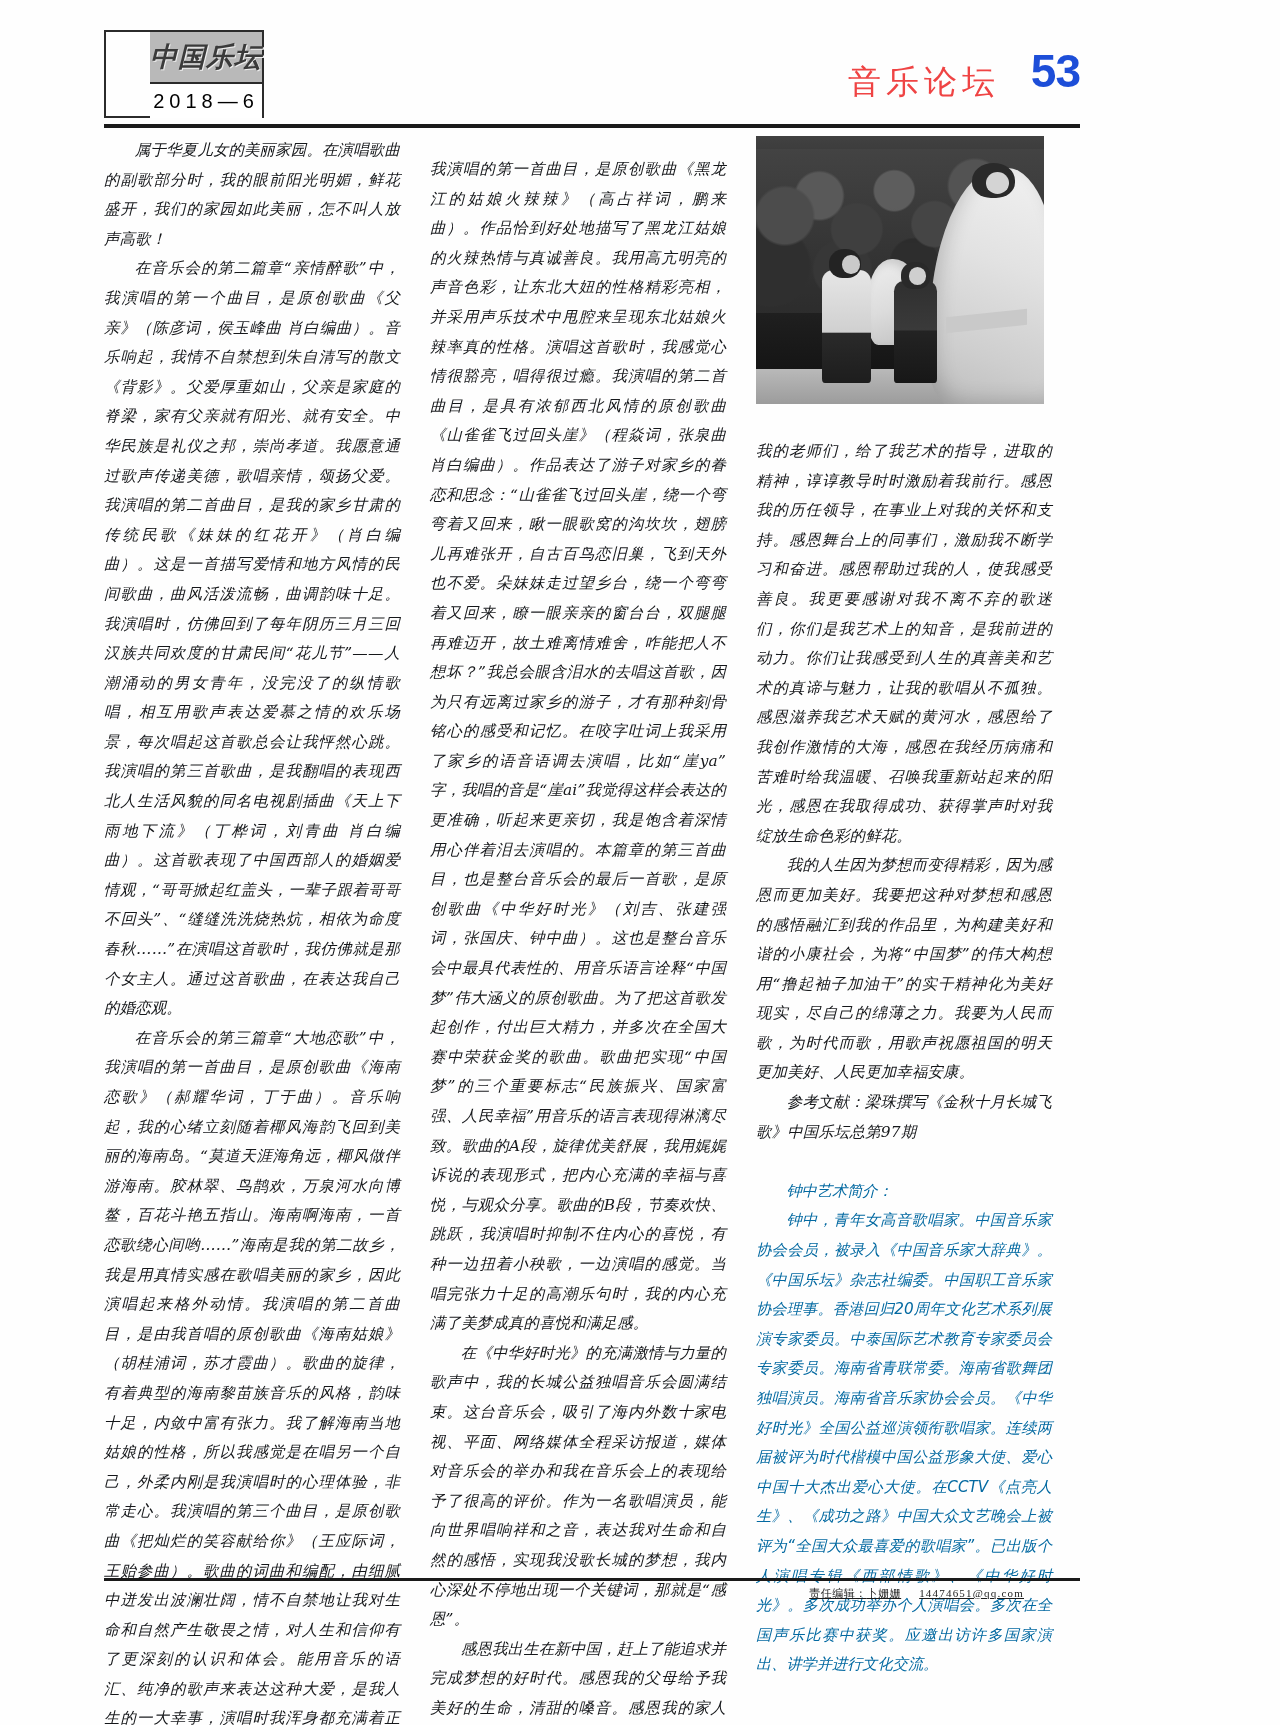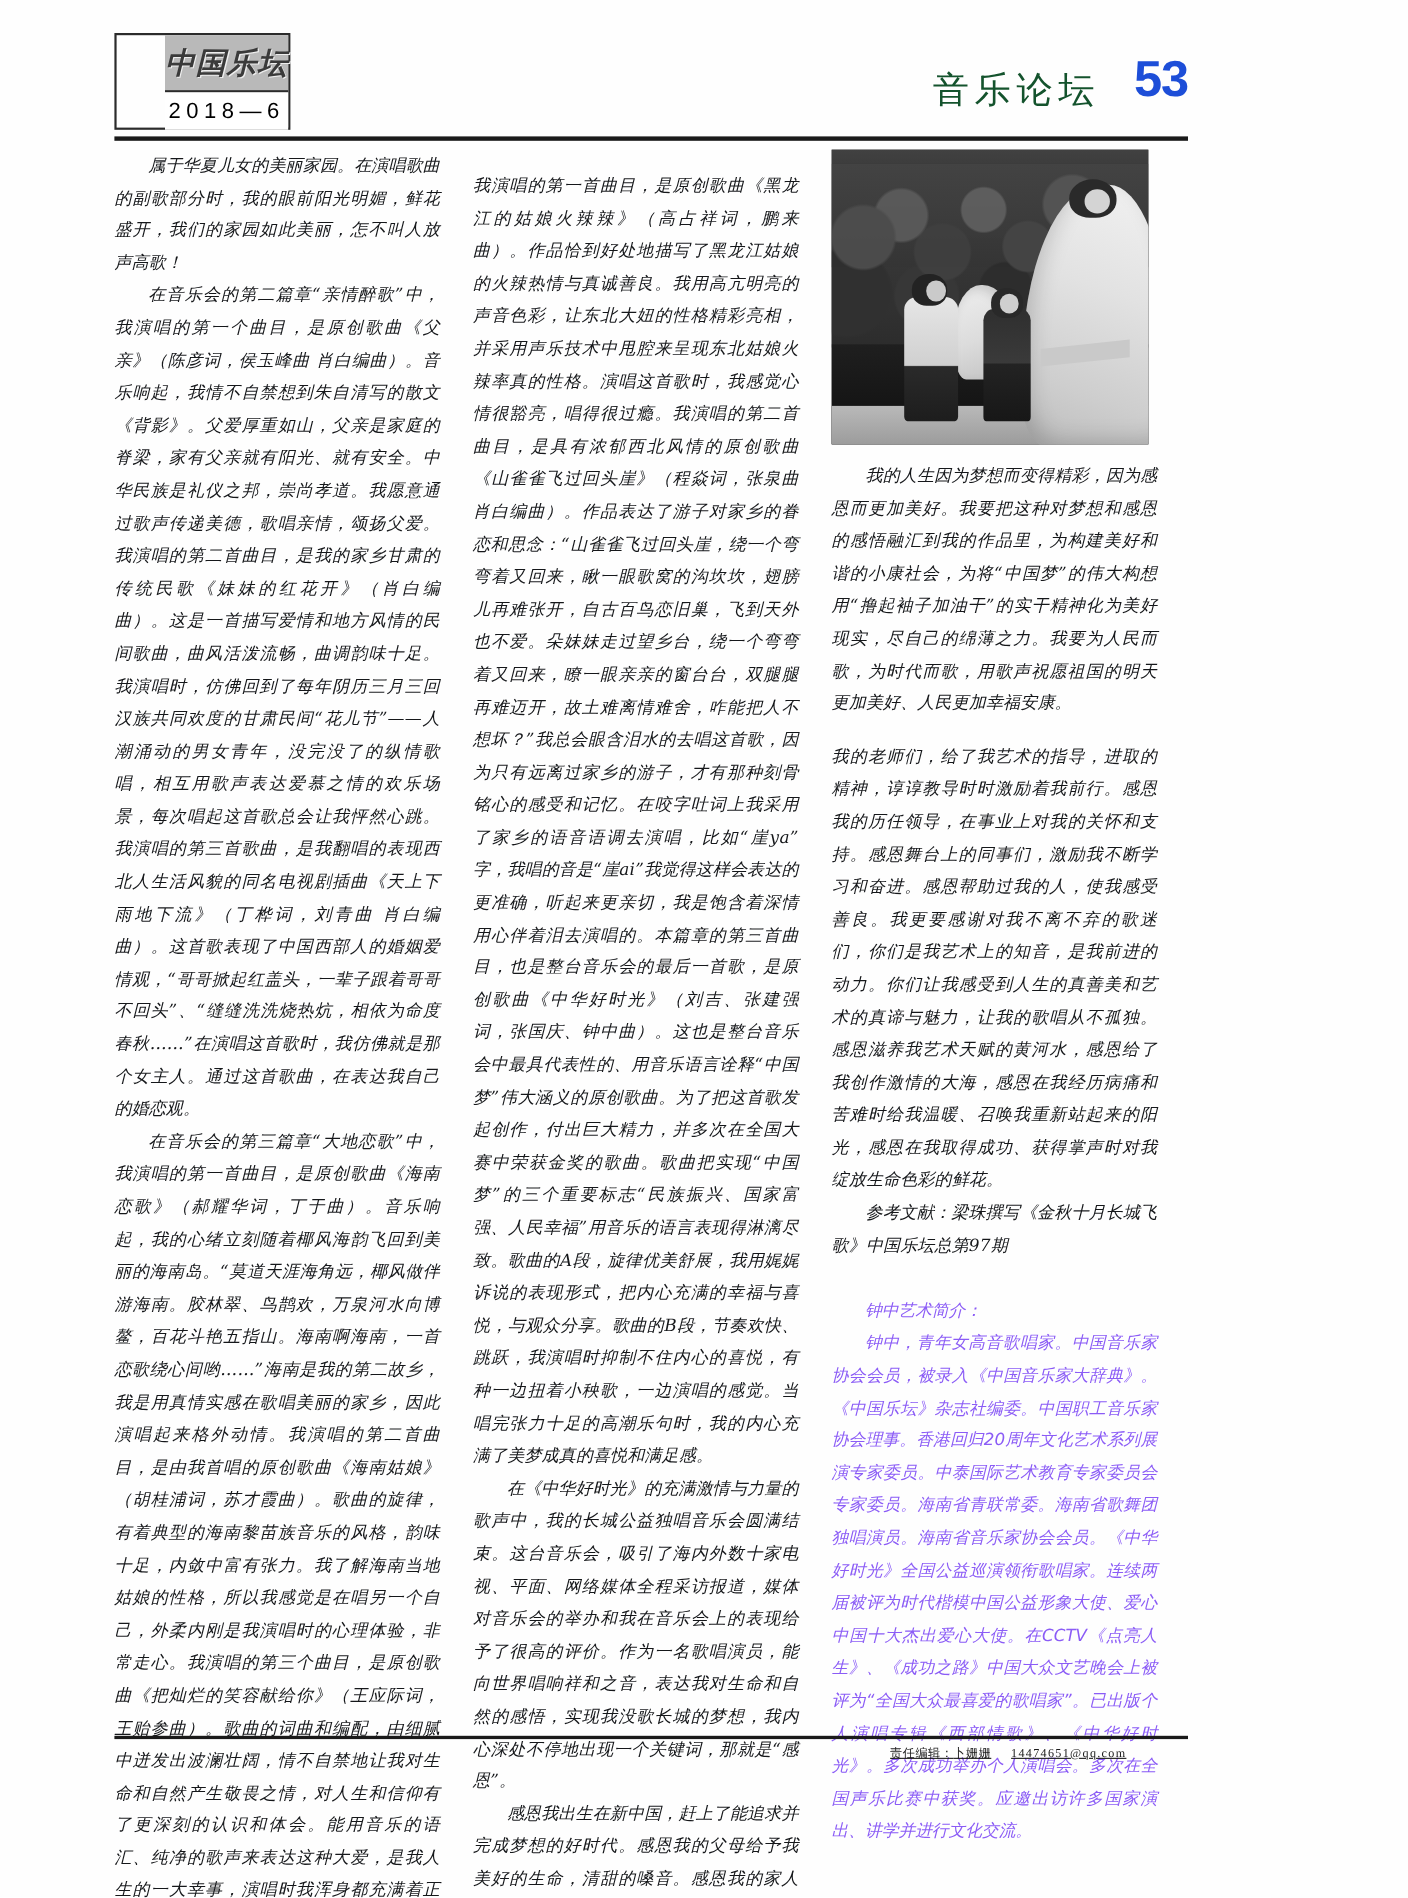--- a/index.html
+++ b/index.html
@@ -43,21 +43,21 @@
     height:34px;display:flex;align-items:center;justify-content:center;
     background:#ffffff;
   }
   .logo-bot span{
     font-family:Liberation Sans, sans-serif;
     font-size:20px;letter-spacing:5px;color:#000000;
   }
   .section-title{
     position:absolute;right:80px;top:30px;
     font-family:"DejaVu Sans", sans-serif;
-    font-size:33px;letter-spacing:5px;color:#14532d;
+    font-size:33px;letter-spacing:5px;color:#ef4444;
   }
   .page-number{
     position:absolute;right:0px;top:14px;
     font-family:"Liberation Sans", sans-serif;
     font-size:46px;font-weight:bold;color:#1d4ed8;letter-spacing:-1px;
   }
   .rule-top{
     position:absolute;left:104px;top:124px;width:976px;height:4px;
     background:#1a1a1a;
   }
@@ -84,21 +84,21 @@
   }
   p.body.noindent{text-indent:0;margin-top:19px;}
   p.bio{
     margin:0;
     font-family:"DejaVu Sans", sans-serif;
     font-size:15.2px;
     line-height:29.6px;
     text-align:justify;
     text-justify:inter-ideograph;
     text-indent:2em;
-    color:#8b5cf6;
+    color:#0369a1;
   }
   p.bio.head{font-weight:normal;}
   .spacer-line{height:29.6px;}
   
   .photo{
     position:absolute;left:0;top:0;width:288px;height:268px;
     overflow:hidden;
     background:#2a2e28;
     filter:grayscale(1);
   }
@@ -254,22 +254,22 @@
         <div class="child-a"></div>
         <div class="child-a-head"></div>
         <div class="child-a-face"></div>
         <div class="child-b"></div>
         <div class="child-b-head"></div>
         <div class="child-b-face"></div>
       </div>
 
       <div style="height:282px"></div>
 
+      <p class="body noindent">我的老师们，给了我艺术的指导，进取的精神，谆谆教导时时激励着我前行。感恩我的历任领导，在事业上对我的关怀和支持。感恩舞台上的同事们，激励我不断学习和奋进。感恩帮助过我的人，使我感受善良。我更要感谢对我不离不弃的歌迷们，你们是我艺术上的知音，是我前进的动力。你们让我感受到人生的真善美和艺术的真谛与魅力，让我的歌唱从不孤独。感恩滋养我艺术天赋的黄河水，感恩给了我创作激情的大海，感恩在我经历病痛和苦难时给我温暖、召唤我重新站起来的阳光，感恩在我取得成功、获得掌声时对我绽放生命色彩的鲜花。</p>
       <p class="body">我的人生因为梦想而变得精彩，因为感恩而更加美好。我要把这种对梦想和感恩的感悟融汇到我的作品里，为构建美好和谐的小康社会，为将“中国梦”的伟大构想用“撸起袖子加油干”的实干精神化为美好现实，尽自己的绵薄之力。我要为人民而歌，为时代而歌，用歌声祝愿祖国的明天更加美好、人民更加幸福安康。</p>
-      <p class="body noindent">我的老师们，给了我艺术的指导，进取的精神，谆谆教导时时激励着我前行。感恩我的历任领导，在事业上对我的关怀和支持。感恩舞台上的同事们，激励我不断学习和奋进。感恩帮助过我的人，使我感受善良。我更要感谢对我不离不弃的歌迷们，你们是我艺术上的知音，是我前进的动力。你们让我感受到人生的真善美和艺术的真谛与魅力，让我的歌唱从不孤独。感恩滋养我艺术天赋的黄河水，感恩给了我创作激情的大海，感恩在我经历病痛和苦难时给我温暖、召唤我重新站起来的阳光，感恩在我取得成功、获得掌声时对我绽放生命色彩的鲜花。</p>
       <p class="body">参考文献：梁珠撰写《金秋十月长城飞歌》中国乐坛总第97期</p>
 
       <div class="spacer-line"></div>
 
       <p class="bio head">钟中艺术简介：</p>
       <p class="bio">钟中，青年女高音歌唱家。中国音乐家协会会员，被录入《中国音乐家大辞典》。《中国乐坛》杂志社编委。中国职工音乐家协会理事。香港回归20周年文化艺术系列展演专家委员。中泰国际艺术教育专家委员会专家委员。海南省青联常委。海南省歌舞团独唱演员。海南省音乐家协会会员。《中华好时光》全国公益巡演领衔歌唱家。连续两届被评为时代楷模中国公益形象大使、爱心中国十大杰出爱心大使。在CCTV《点亮人生》、《成功之路》中国大众文艺晚会上被评为“全国大众最喜爱的歌唱家”。已出版个人演唱专辑《西部情歌》、《中华好时光》。多次成功举办个人演唱会。多次在全国声乐比赛中获奖。应邀出访许多国家演出、讲学并进行文化交流。</p>
     </div>
 
   </div>
 

